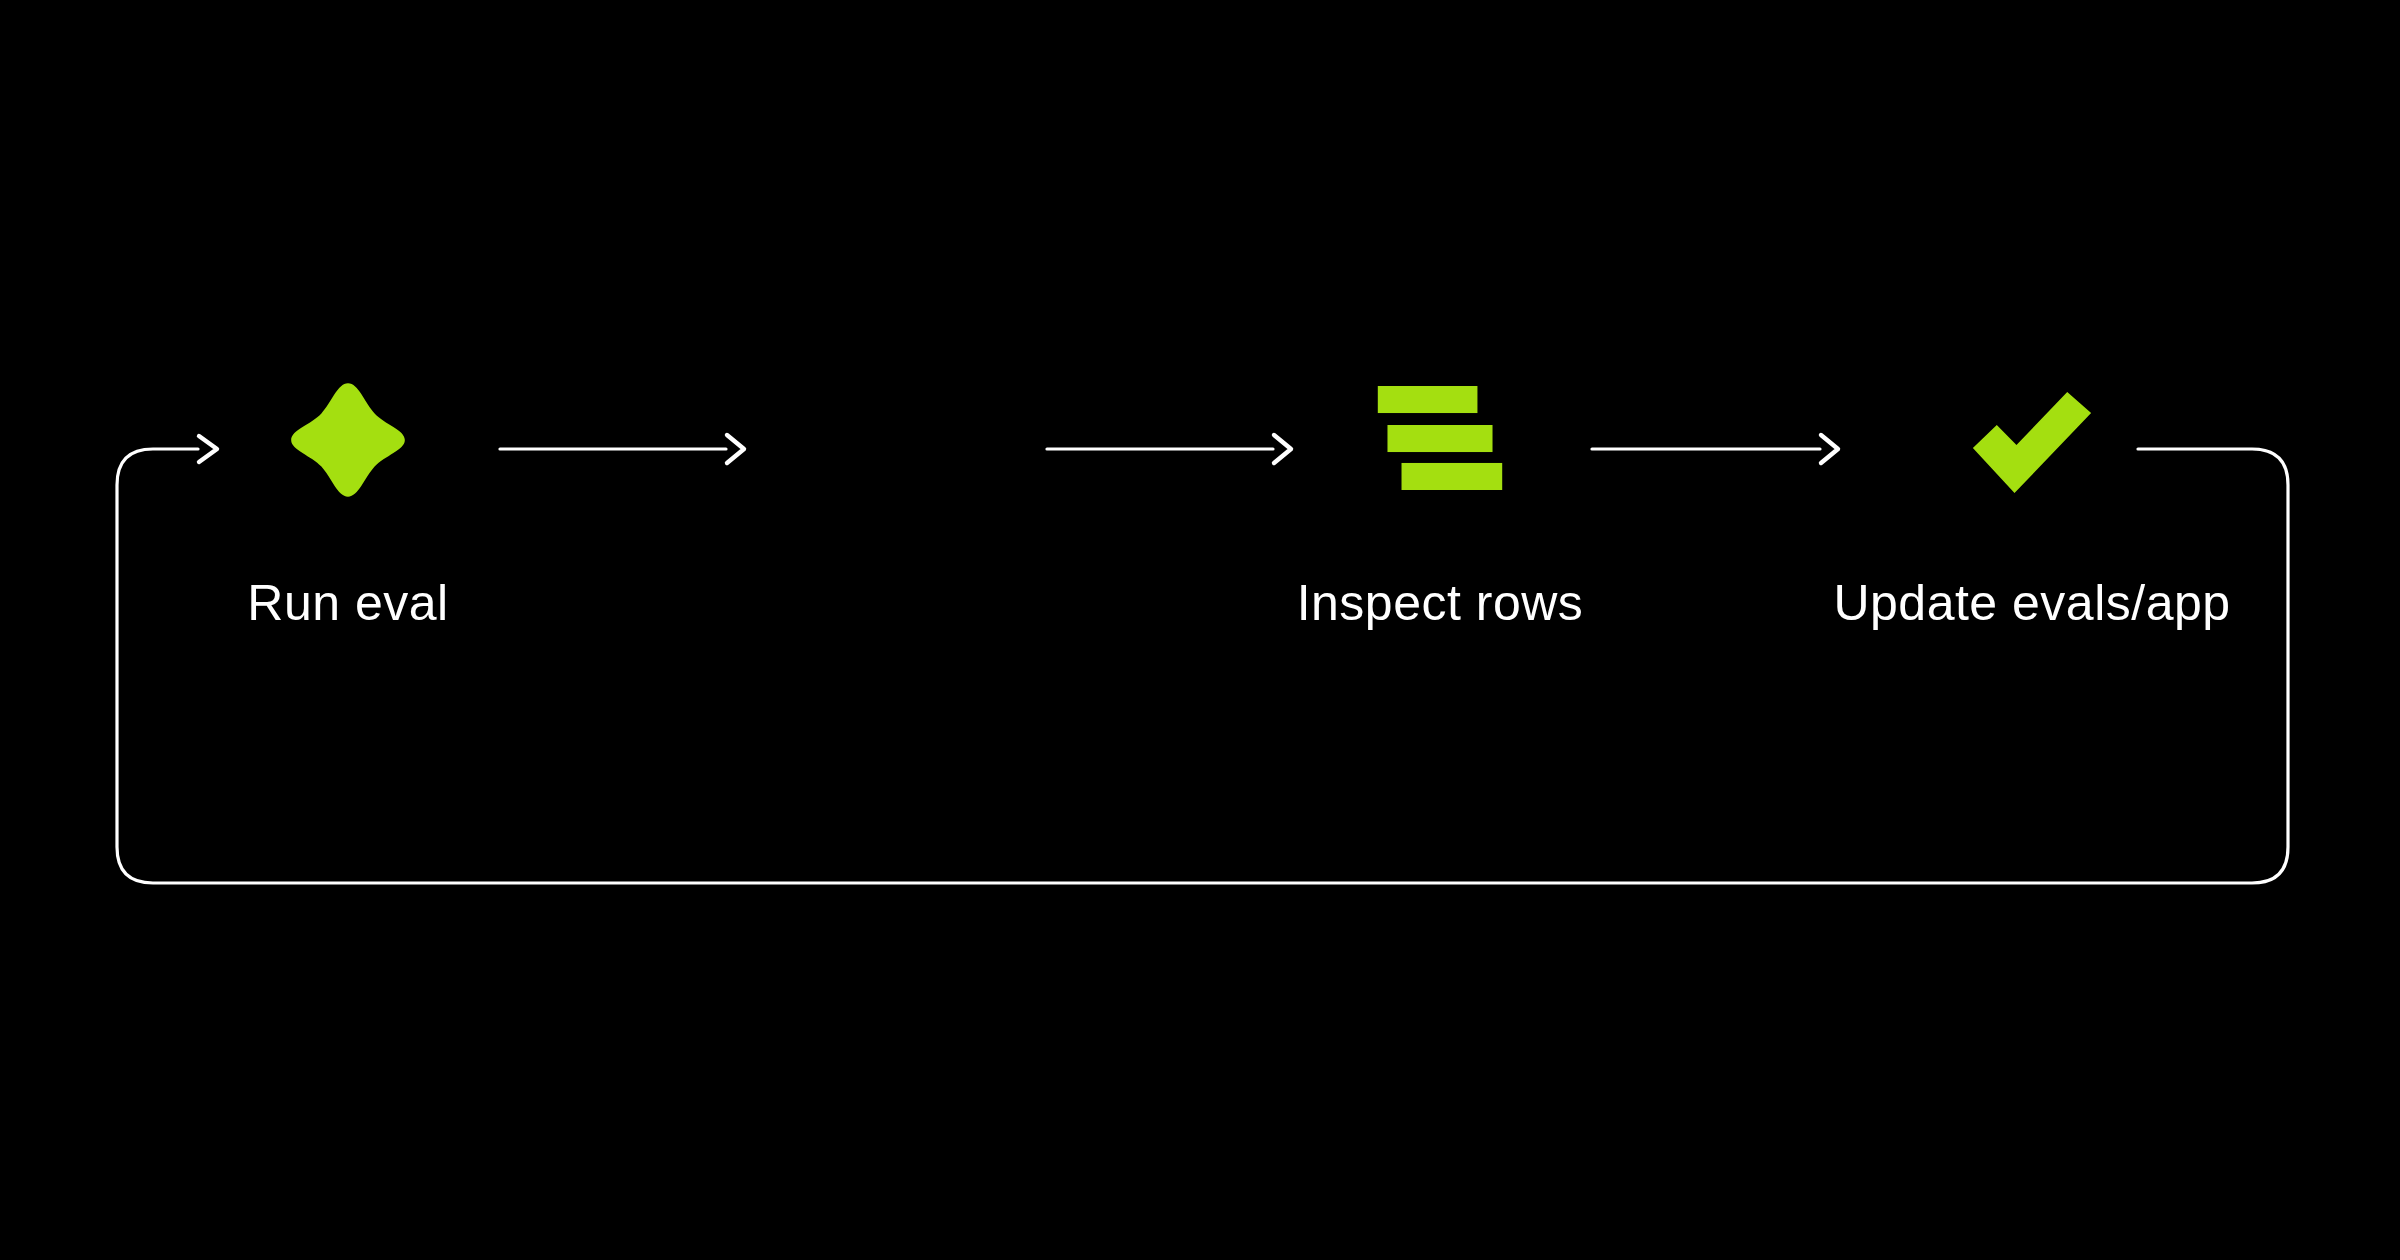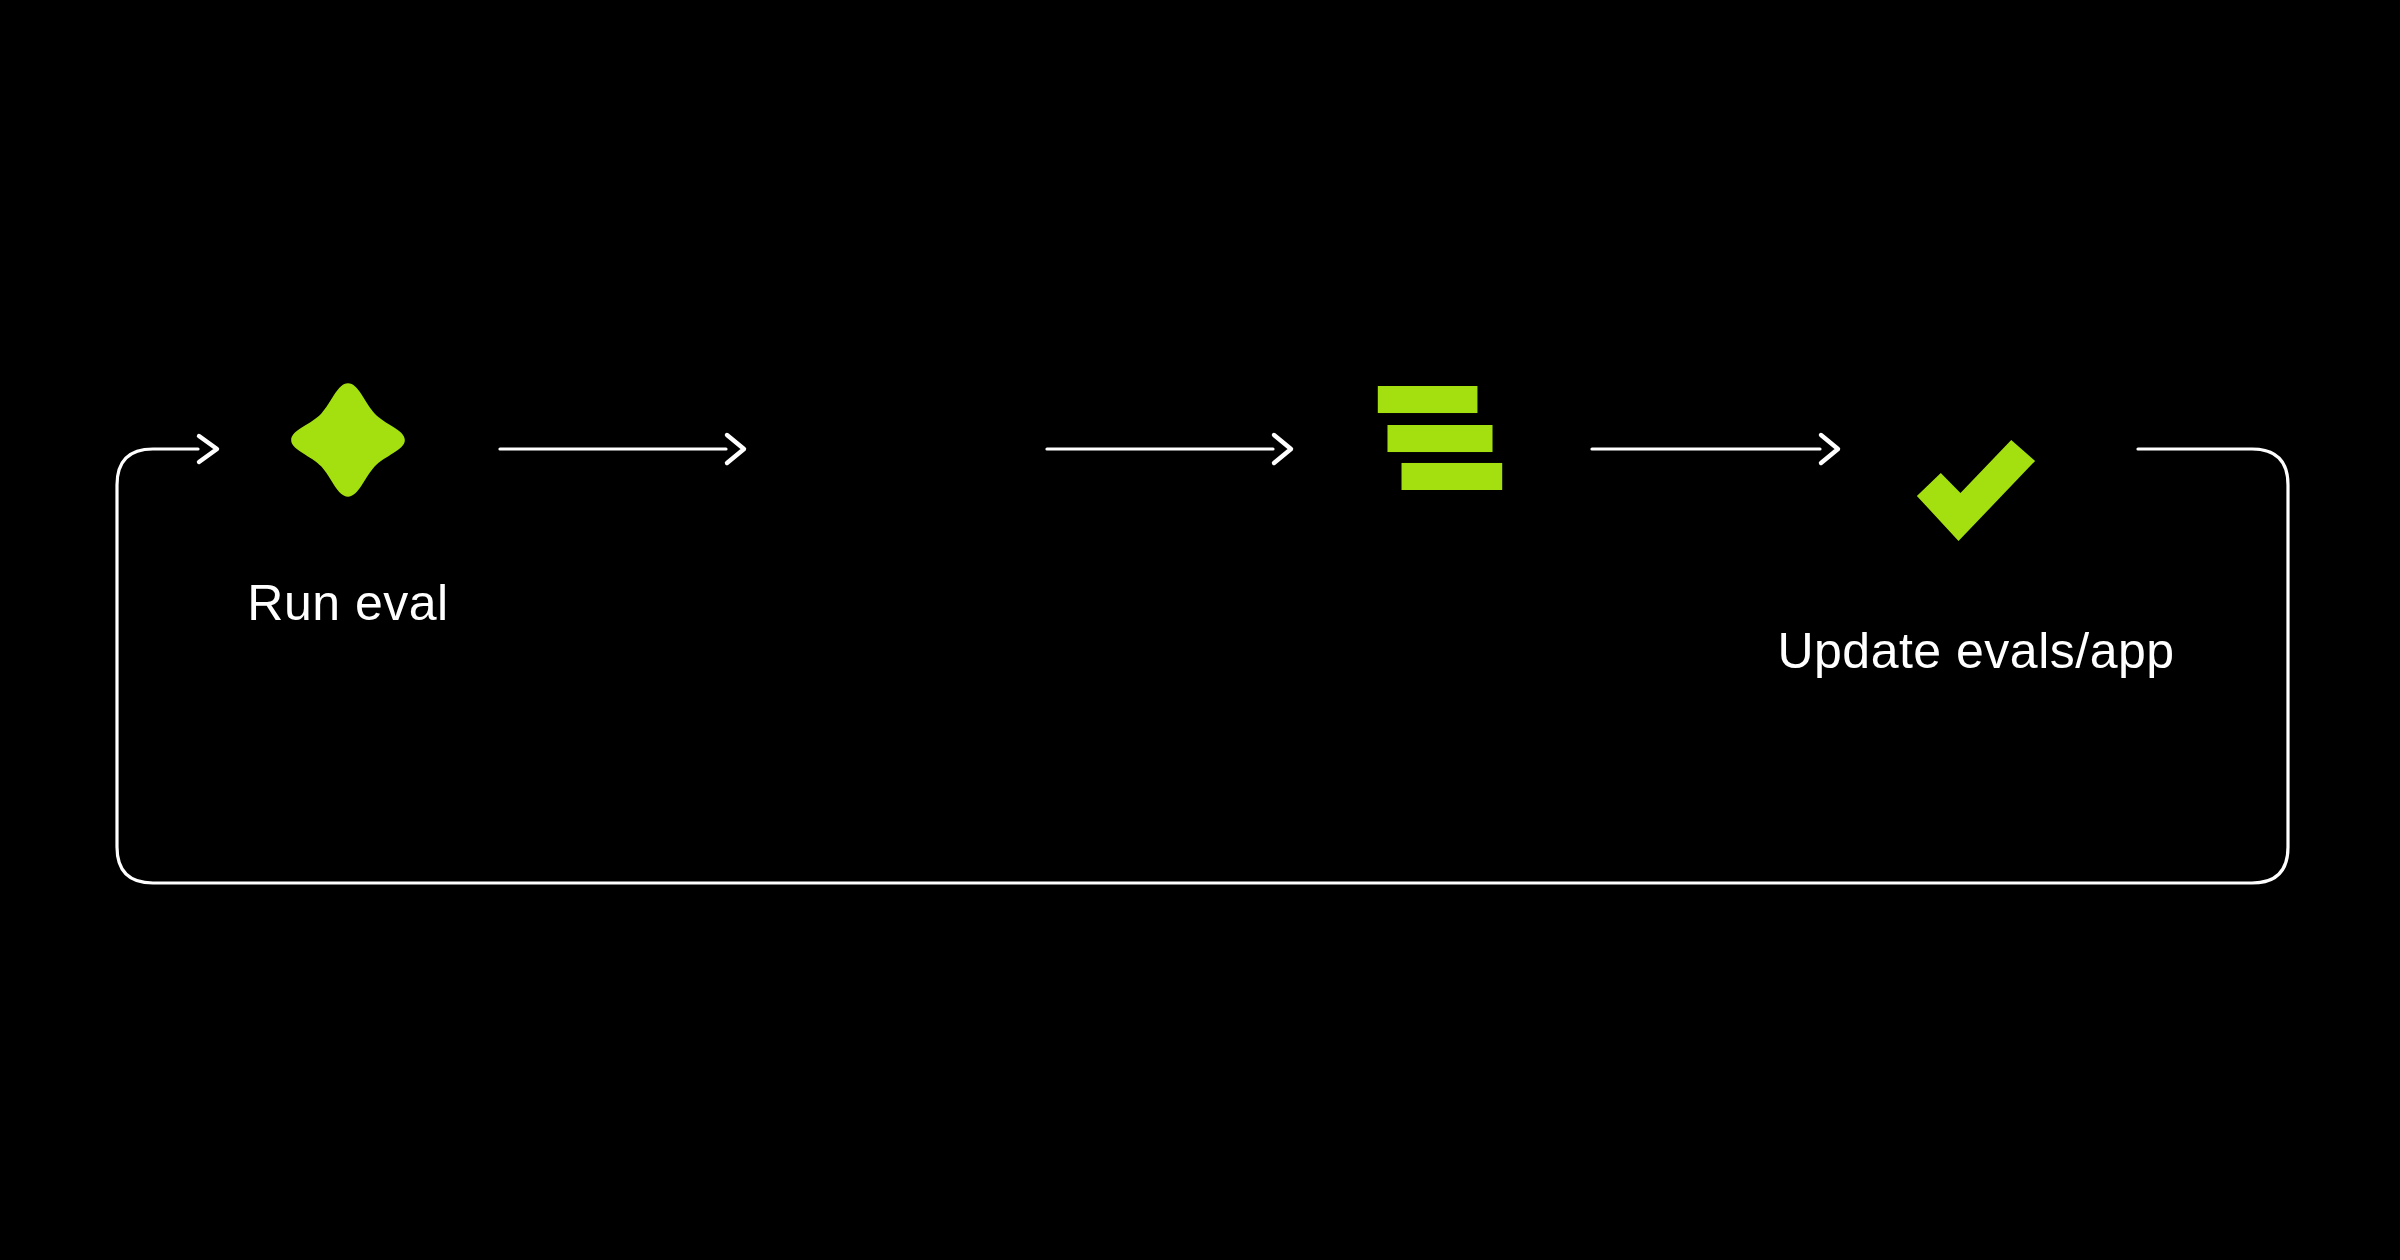--- a/index.html
+++ b/index.html
@@ -103,22 +103,23 @@
     <div class="label">Run eval</div>
   </div>
 
 
   <div class="step" style="left:1140px;">
     <svg class="icon" style="top:386px;" width="125" height="104" viewBox="0 0 48 40" aria-hidden="true">
       <rect class="accent-fill" x="0" y="0" width="38.4" height="10.4"></rect>
       <rect class="accent-fill" x="3.8" y="15" width="40.4" height="10.4"></rect>
       <rect class="accent-fill" x="9.2" y="29.6" width="38.8" height="10.4"></rect>
     </svg>
+    <div class="label">Inspect rows</div>
   </div>
 
-  <div class="step" style="left:1676px;margin-top:48px;">
+  <div class="step" style="left:1732px;">
     <svg class="icon" style="top:392px;" width="119" height="101" viewBox="0 0 48 41" aria-hidden="true">
       <polygon class="accent-fill" points="0,22.7 9.7,13.4 17.7,21.5 38.3,0 48,8.5 16.9,41"></polygon>
     </svg>
     <div class="label">Update evals/app</div>
   </div>
 
 </div>
 
 </body></html>

